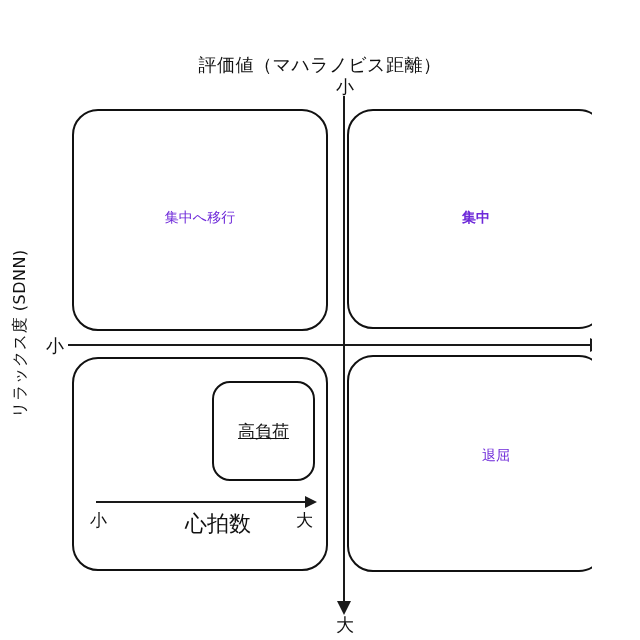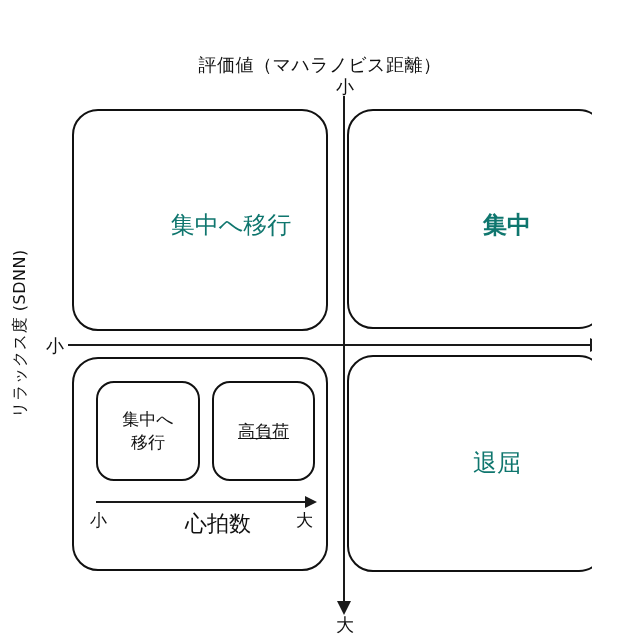--- a/index.html
+++ b/index.html
@@ -98,24 +98,23 @@
     border: 2px solid #111111;
     border-radius: 26px;
     background: #ffffff;
     box-sizing: border-box;
   }
   .qbox-label {
     position: absolute;
     left: 0;
     width: 100%;
     text-align: center;
-    font-size: 24px;
-    color: #0f766e;
+    font-size: 14px;
+    color: #6d28d9;
     white-space: nowrap;
-    padding-left: 31px;
   }
 
   #box-tl { left: 72px;  top: 86px;  width: 256px; height: 222px; }
   #box-tr { left: 347px; top: 86px;  width: 258px; height: 220px; }
   #box-bl { left: 72px;  top: 334px; width: 256px; height: 214px; }
   #box-br { left: 347px; top: 332px; width: 258px; height: 217px; }
 
   #label-tl { top: 186px; }
   #label-tr { top: 186px; }
   #label-br { top: 424px; }
@@ -199,26 +198,22 @@
 
   <div class="qbox" id="box-tl"></div>
   <div class="qbox-label" id="label-tl" style="left:72px; width:256px;">集中へ移行</div>
 
   <div class="qbox" id="box-tr"></div>
   <div class="qbox-label" id="label-tr" style="left:347px; width:258px;font-weight:bold;">集中</div>
 
   <div class="qbox" id="box-bl"></div>
 
   <div class="qbox" id="box-br"></div>
-  <div class="qbox-label" id="label-br" style="left:337px; width:258px;">退屈</div>
-
-  <div class="ibox" id="ibox-left">
-    <span class="ibox-label">集中へ
-移行</span>
-  </div>
+  <div class="qbox-label" id="label-br" style="left:367px; width:258px;">退屈</div>
+
   <div class="ibox" id="ibox-right">
     <span class="ibox-label">高負荷</span>
   </div>
 
   <div class="inner-axis"></div>
   <div class="inner-arrowhead"></div>
   <div class="inner-tick" id="inner-tick-min">小</div>
   <div id="inner-axis-name">心拍数</div>
   <div class="inner-tick" id="inner-tick-max">大</div>
 

